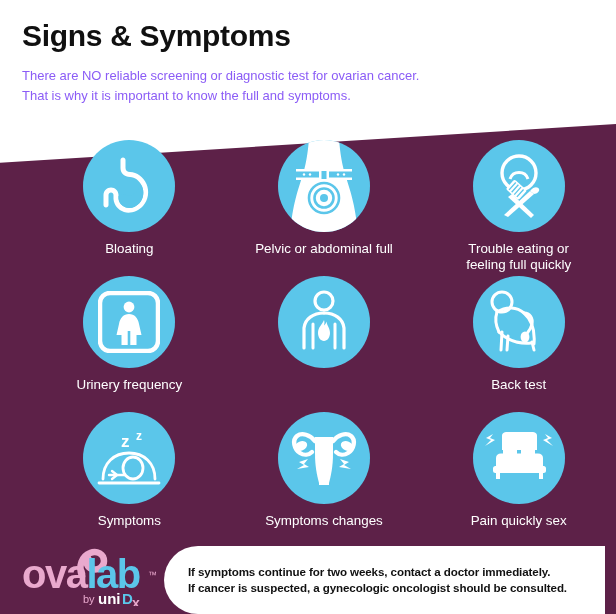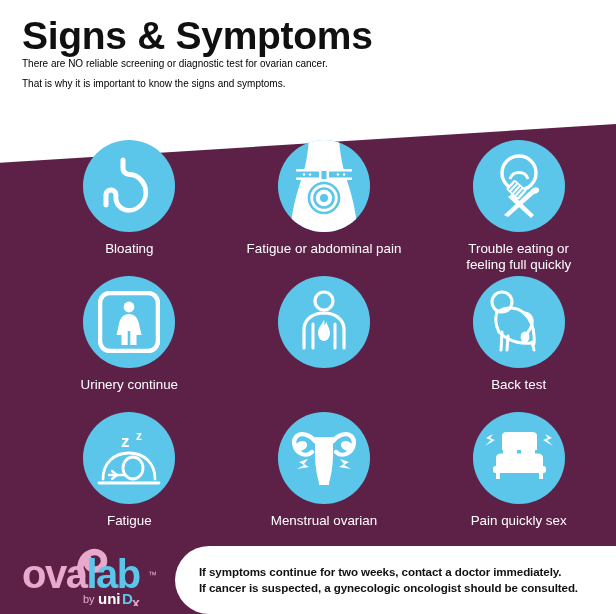--- a/index.html
+++ b/index.html
@@ -37,29 +37,30 @@
 
   
   .header {
     position: absolute;
     left: 0; top: 0;
     width: 616px;
     z-index: 5;
     padding: 18px 22px 0 22px;
   }
   .title {
-    font-size: 39px;
+    font-size: 30px;
     font-weight: bold;
     color: #101010;
     letter-spacing: -0.3px;
     line-height: 36px;
   }
   .subtitle {
-    font-size: 10px;
-    color: #000000;
+    margin-top: 12px;
+    font-size: 13px;
+    color: #8b5cf6;
     line-height: 20px;
   }
   .subtitle .sub-line { display: block; }
 
   
   .grid {
     position: absolute;
     left: 0;
     top: 140px;
     width: 616px;
@@ -100,21 +101,21 @@
   .footer {
     position: absolute;
     left: 0;
     bottom: 0;
     width: 616px;
     height: 76px;
     z-index: 8;
   }
   .footer-note {
     position: absolute;
-    left: 175px;
+    left: 164px;
     top: 8px;
     width: 441px;
     height: 68px;
     background: #ffffff;
     border-top-left-radius: 38px;
     border-bottom-left-radius: 38px;
     display: flex;
     flex-direction: column;
     justify-content: center;
     padding-left: 24px;
@@ -144,21 +145,21 @@
 <body>
 
 <div id="infographic">
 
   <div class="purple-field"></div>
 
   <div class="header">
     <div class="title">Signs &amp; Symptoms</div>
     <div class="subtitle">
       <span class="sub-line">There are NO reliable screening or diagnostic test for ovarian cancer.</span>
-      <span class="sub-line">That is why it is important to know the signs and symptoms.</span>
+      <span class="sub-line">That is why it is important to know the full and symptoms.</span>
     </div>
   </div>
 
   <div class="grid">
 
     <div class="cell">
       <div class="badge">
         <span>
           <svg width="60" height="62" viewBox="0 0 60 62">
             <path d="M21.5 5 C21.5 3.6 22.6 2.5 24 2.5 C25.4 2.5 26.5 3.6 26.5 5 L26.5 13
@@ -203,21 +204,21 @@
               <circle cx="60" cy="34.5" r="1.2" fill="#ffffff"></circle>
               <circle cx="66" cy="34.5" r="1.2" fill="#ffffff"></circle>
 
               <circle cx="46" cy="58" r="15" fill="none" stroke="#5BC6EA" stroke-width="2.6"></circle>
               <circle cx="46" cy="58" r="9.5" fill="none" stroke="#5BC6EA" stroke-width="2.6"></circle>
               <circle cx="46" cy="58" r="4" fill="#5BC6EA"></circle>
             </g>
           </svg>
         </span>
       </div>
-      <div class="cell-label">Fatigue or abdominal pain</div>
+      <div class="cell-label">Pelvic or abdominal full</div>
     </div>
 
     <div class="cell">
       <div class="badge">
         <span>
           <svg width="64" height="66" viewBox="0 0 64 66">
 
             <circle cx="32" cy="20" r="17" fill="none" stroke="#ffffff" stroke-width="3.4"></circle>
             <path d="M23 26 A9.5 9.5 0 0 1 41 26" fill="none" stroke="#ffffff" stroke-width="3"></path>
 
@@ -244,21 +245,21 @@
         <span>
           <svg width="62" height="62" viewBox="0 0 62 62">
             <rect x="2" y="2" width="58" height="58" rx="10" fill="none" stroke="#ffffff" stroke-width="4.5"></rect>
             <circle cx="31" cy="16" r="5.4" fill="#ffffff"></circle>
             <path d="M31 23 C25.5 23 22 27 21 33 L18.5 44 L23.5 44 L23.5 54 L38.5 54 L38.5 44 L43.5 44
                      L41 33 C40 27 36.5 23 31 23 Z" fill="#ffffff"></path>
             <rect x="29.7" y="40" width="2.6" height="14" fill="#5BC6EA"></rect>
           </svg>
         </span>
       </div>
-      <div class="cell-label">Urinery continue</div>
+      <div class="cell-label">Urinery frequency</div>
     </div>
 
     <div class="cell">
       <div class="badge">
         <span>
           <svg width="64" height="64" viewBox="0 0 64 64">
             <circle cx="32" cy="11" r="9" fill="none" stroke="#ffffff" stroke-width="3.2"></circle>
             <path d="M32 23 C21 23 13 29 12 38 L12 58" fill="none" stroke="#ffffff" stroke-width="3.2" stroke-linecap="round"></path>
             <path d="M32 23 C43 23 51 29 52 38 L52 58" fill="none" stroke="#ffffff" stroke-width="3.2" stroke-linecap="round"></path>
             <path d="M21 34 L21 58" fill="none" stroke="#ffffff" stroke-width="3" stroke-linecap="round"></path>
@@ -308,21 +309,21 @@
 
             <ellipse cx="38" cy="41" rx="10" ry="11" fill="none" stroke="#ffffff" stroke-width="2.8"></ellipse>
 
             <path d="M14 48 L30 48" fill="none" stroke="#ffffff" stroke-width="2.4" stroke-linecap="round"></path>
             <path d="M17 44 L22 48 L17 52" fill="none" stroke="#ffffff" stroke-width="2.4" stroke-linecap="round" stroke-linejoin="round"></path>
 
             <path d="M4 56 L64 56" fill="none" stroke="#ffffff" stroke-width="2.8" stroke-linecap="round"></path>
           </svg>
         </span>
       </div>
-      <div class="cell-label">Fatigue</div>
+      <div class="cell-label">Symptoms</div>
     </div>
 
     <div class="cell">
       <div class="badge">
         <span>
           <svg width="72" height="62" viewBox="0 0 72 62">
 
             <path d="M27 10 L45 10 L45 26 C45 40 43 48 41 56 L31 56
                      C29 48 27 40 27 26 Z" fill="#ffffff"></path>
 
@@ -333,21 +334,21 @@
             <ellipse cx="59" cy="19" rx="6.4" ry="4.6" transform="rotate(22 59 19)" fill="#ffffff"></ellipse>
 
             <rect x="31" y="44" width="10" height="14" fill="#ffffff"></rect>
 
             <path d="M20 32 L11 35 L16 38 L9 42 L21 40 L16 37 Z" fill="#ffffff"></path>
 
             <path d="M52 32 L61 35 L56 38 L63 42 L51 40 L56 37 Z" fill="#ffffff"></path>
           </svg>
         </span>
       </div>
-      <div class="cell-label">Menstrual ovarian</div>
+      <div class="cell-label">Symptoms changes</div>
     </div>
 
     <div class="cell">
       <div class="badge">
         <span>
           <svg width="74" height="60" viewBox="0 0 74 60">
 
             <path d="M20 8 C20 5 22 4 25 4 L50 4 C53 4 55 5 55 8 L55 22 L20 22 Z" fill="#ffffff"></path>
 
             <path d="M21 22 C21 18.5 24 17 27 17 L35 17 L35 27 L21 27 Z" fill="#ffffff"></path>

